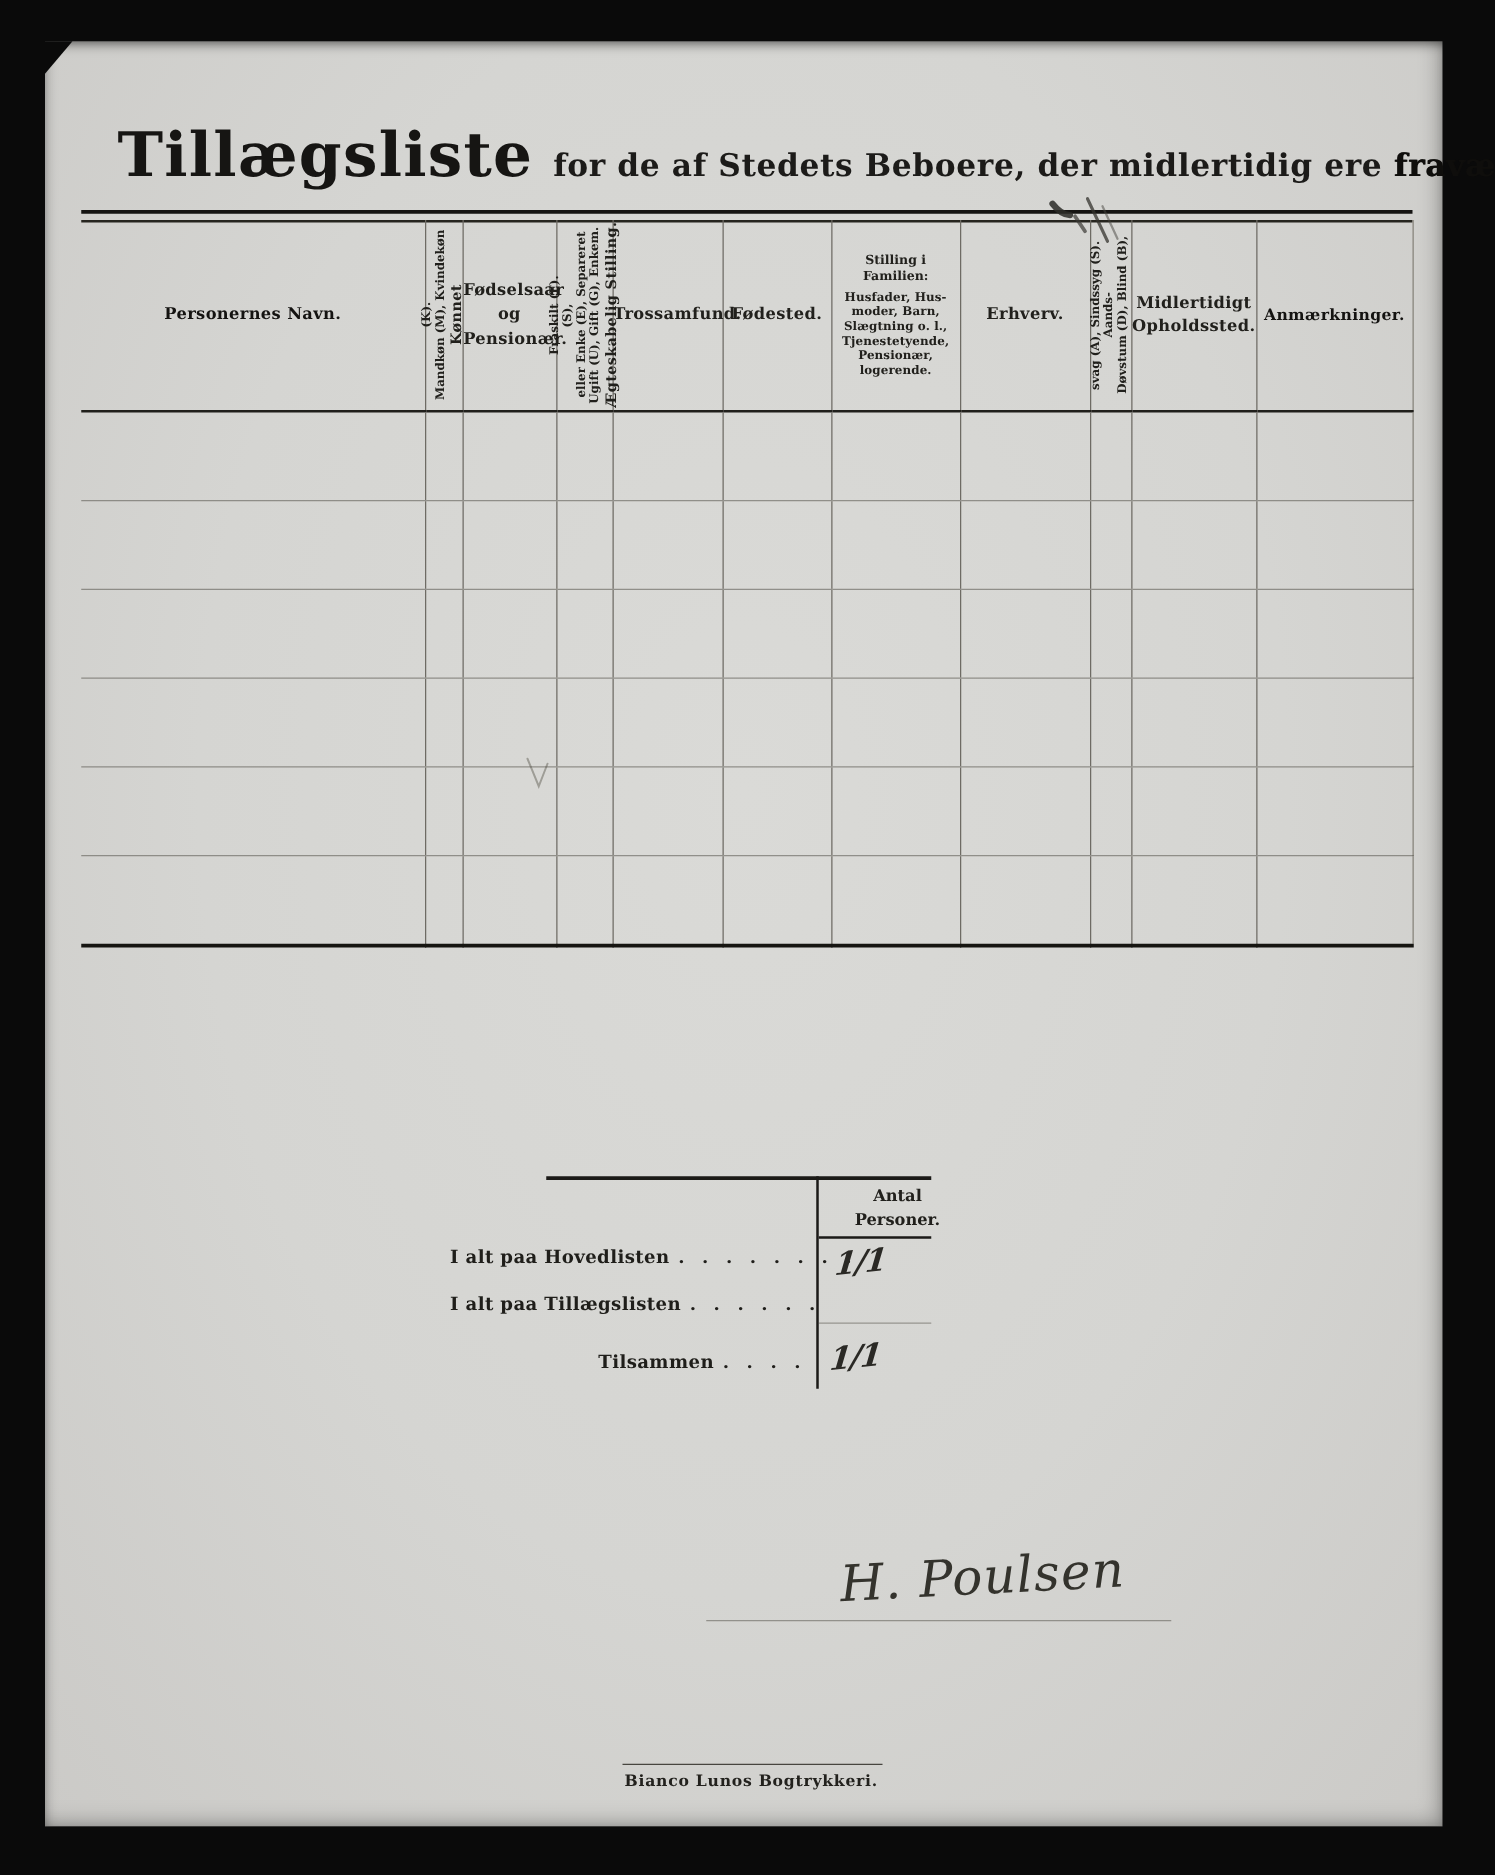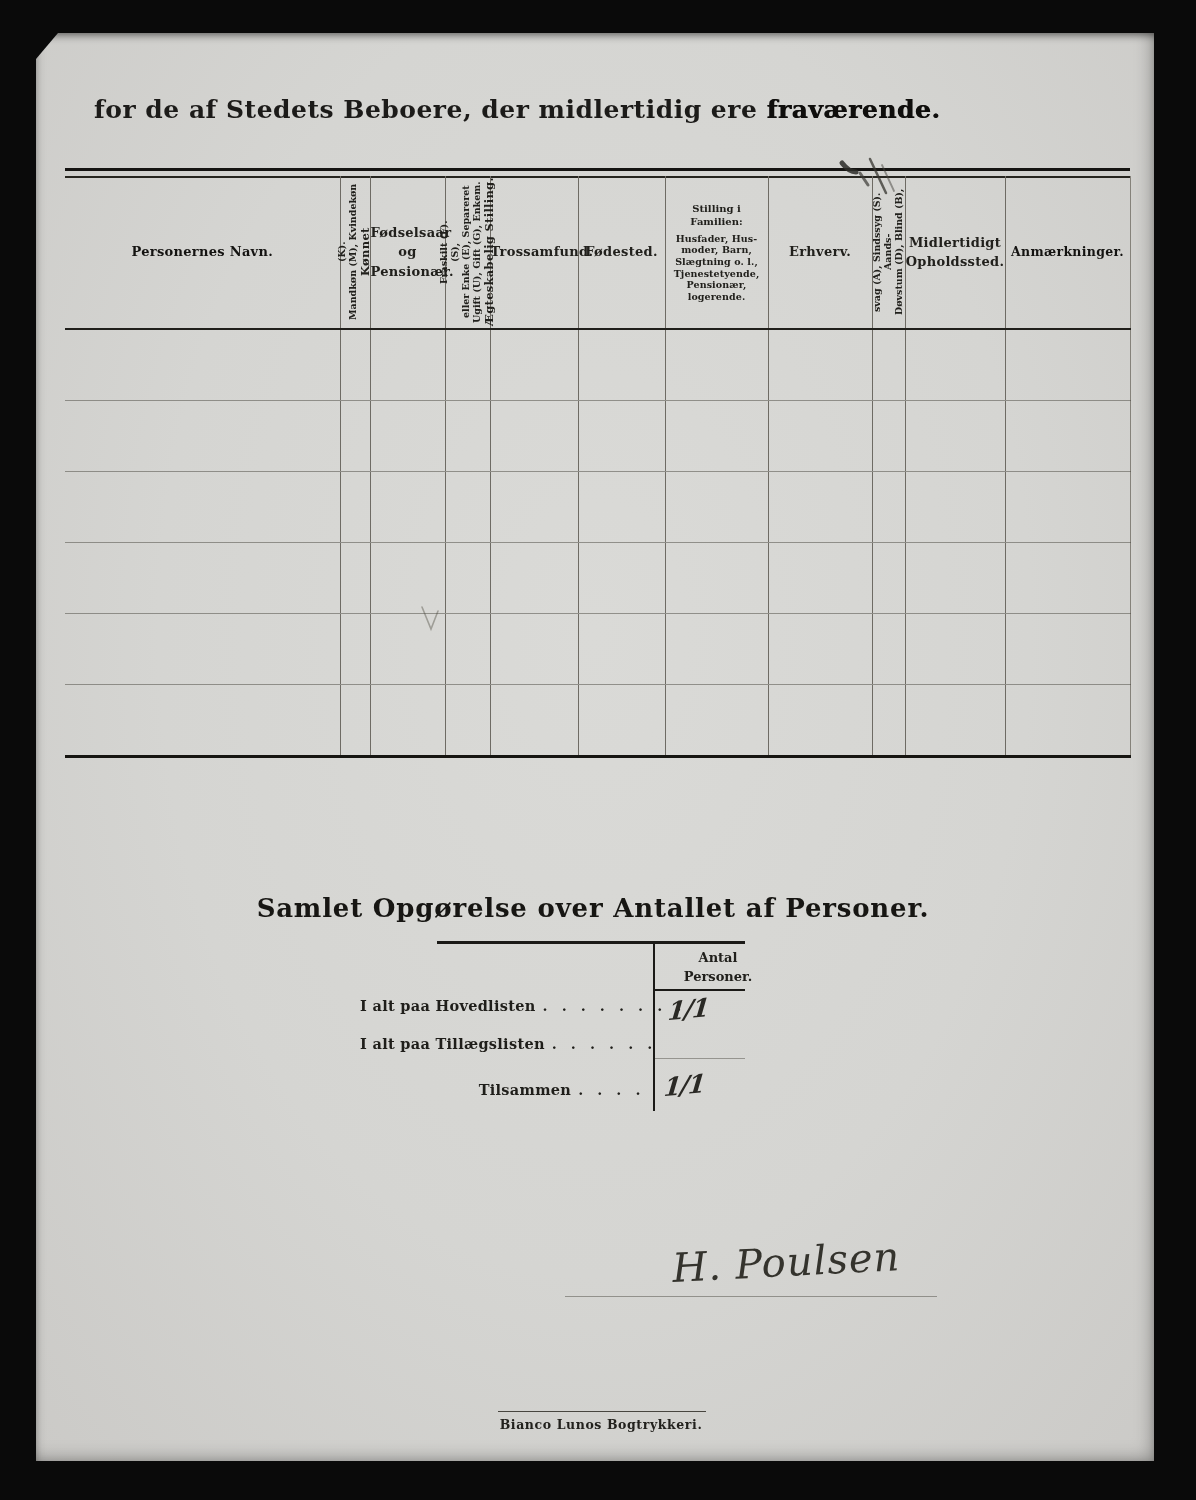--- a/index.html
+++ b/index.html
@@ -110,20 +110,21 @@
     position:absolute;left:424px;top:1384px;width:282px;text-align:center;
     font-size:12.5px;font-weight:700;letter-spacing:.6px;color:#22211d;
   }
 </style>
 </head>
 <body>
 
 <div class="paper">
 
   <div class="title-row">
+    <span class="title-main">Tillægsliste</span>
     <span class="title-sub">
       <span>for de af Stedets Beboere, der midlertidig ere</span>
       <span class="title-emph">fraværende.</span>
     </span>
   </div>
 
   <div class="double-rule"></div>
 
   <svg class="scribble" width="72" height="64" viewBox="0 0 72 64">
     <path d="M8 14 q7 9 14 9" stroke="#2c2b28" stroke-width="5" fill="none" stroke-linecap="round" opacity="0.85"></path>
@@ -297,21 +298,20 @@
           <td></td>
           <td></td>
           <td></td>
           <td></td>
           <td></td>
           <td></td>
         </tr>
       </tbody>
   </table>
 
-  <div class="sum-heading">Samlet Opgørelse over Antallet af Personer.</div>
   <div class="sum-topline"></div>
   <div class="sum-vline"></div>
   <div class="sum-antal">
     <span>Antal</span><br>
     <span>Personer.</span>
   </div>
   <div class="sum-underline"></div>
   <div class="sum-faintline"></div>
 
   <div class="sum-row sum-row1">

